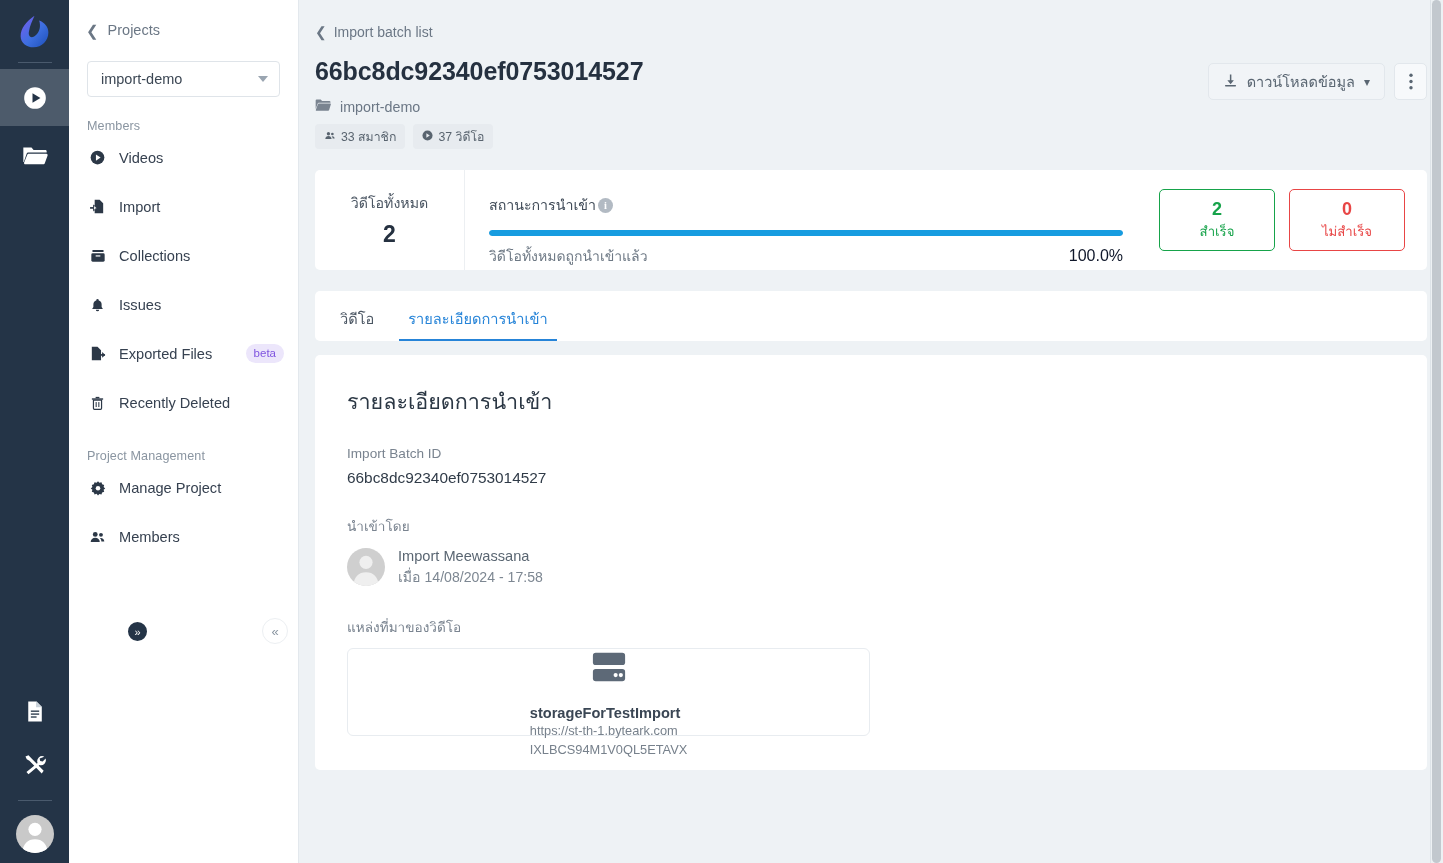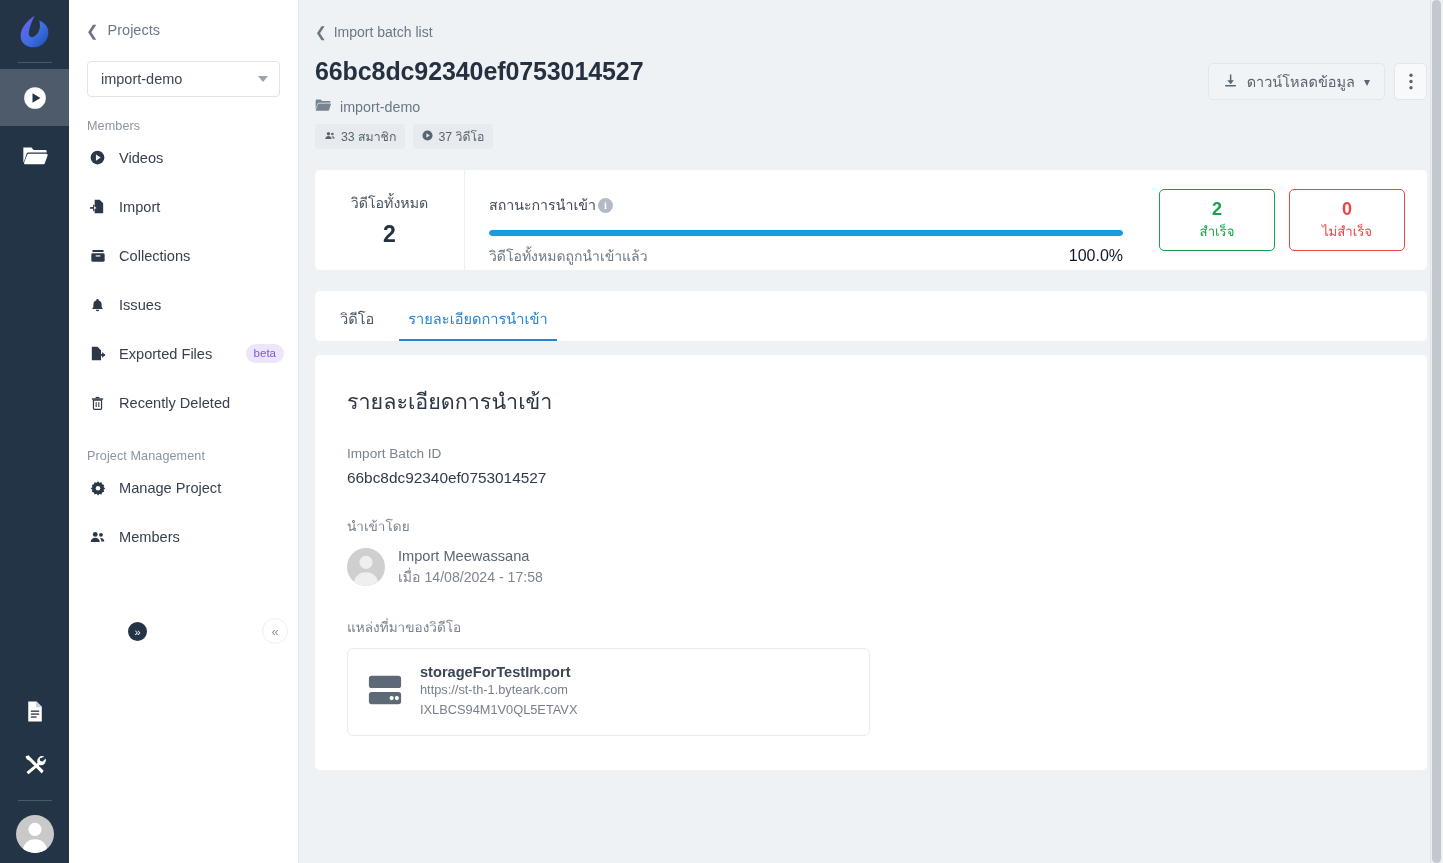--- a/index.html
+++ b/index.html
@@ -206,20 +206,21 @@
     width: 38px; height: 38px; border-radius: 50%; background: #cfcfcf;
     overflow: hidden; display: flex; align-items: flex-end; justify-content: center;
     flex: 0 0 38px;
   }
   .user-name { font-size: 14.6px; color: #5a6672; line-height: 1.45; }
   .user-time { font-size: 14.1px; color: #7d8792; line-height: 1.45; }
   .source-box {
     margin-top: 10px; border: 1px solid #e8ecf0; border-radius: 6px;
     width: 523px; height: 88px; display: flex; align-items: center; gap: 16px;
     padding: 0 18px;
+    flex-direction: column;
   }
   .src-txt-name { font-size: 14.6px; font-weight: bold; color: #3a4654; }
   .src-txt-sub { font-size: 12.8px; color: #77818c; line-height: 1.55; }
 
   
   .vscroll {
     position: absolute; right: 0; top: 0; width: 13px; height: 863px;
     background: #edf1f4; border-left: 1px solid #dde3e8;
   }
   .vscroll-thumb {

